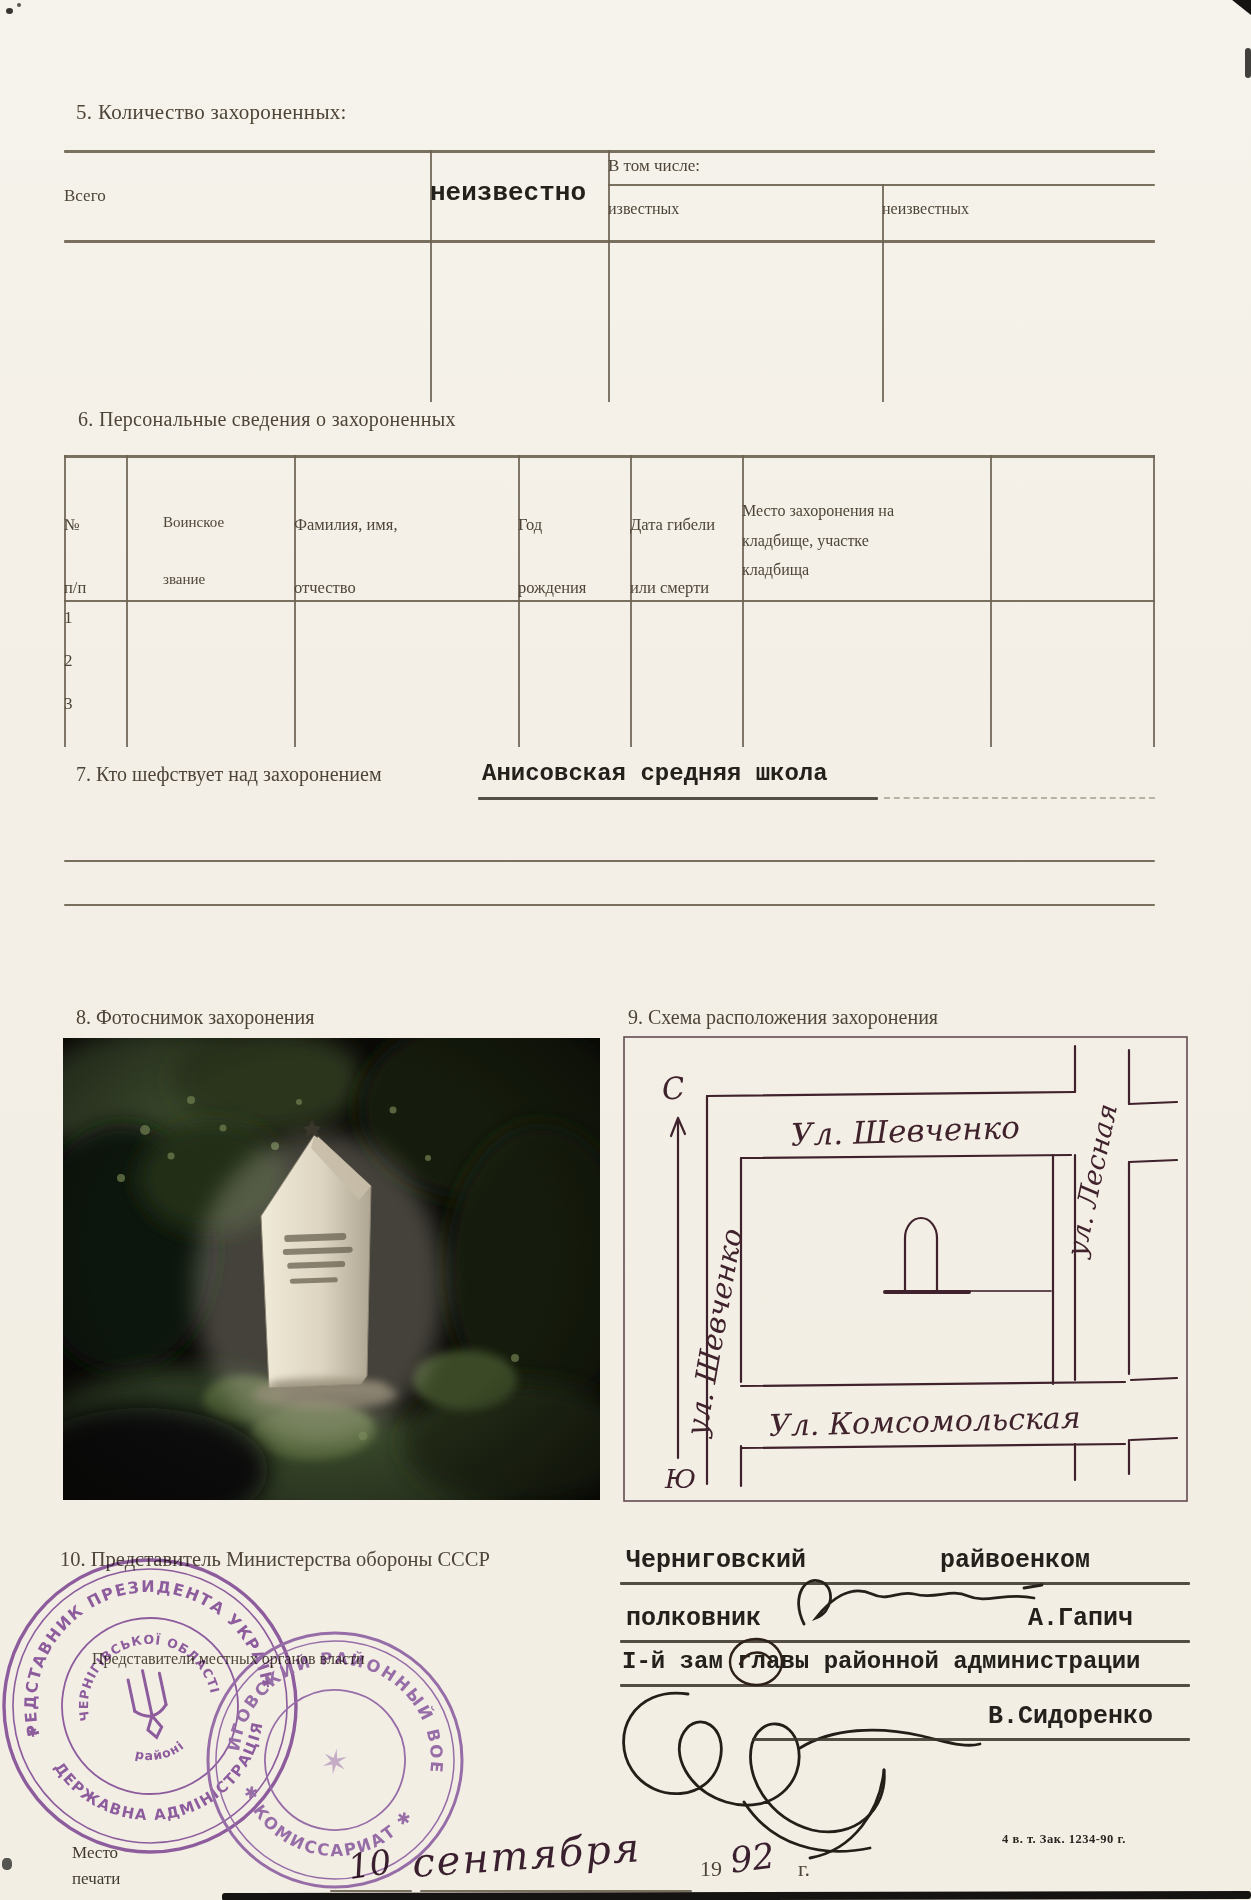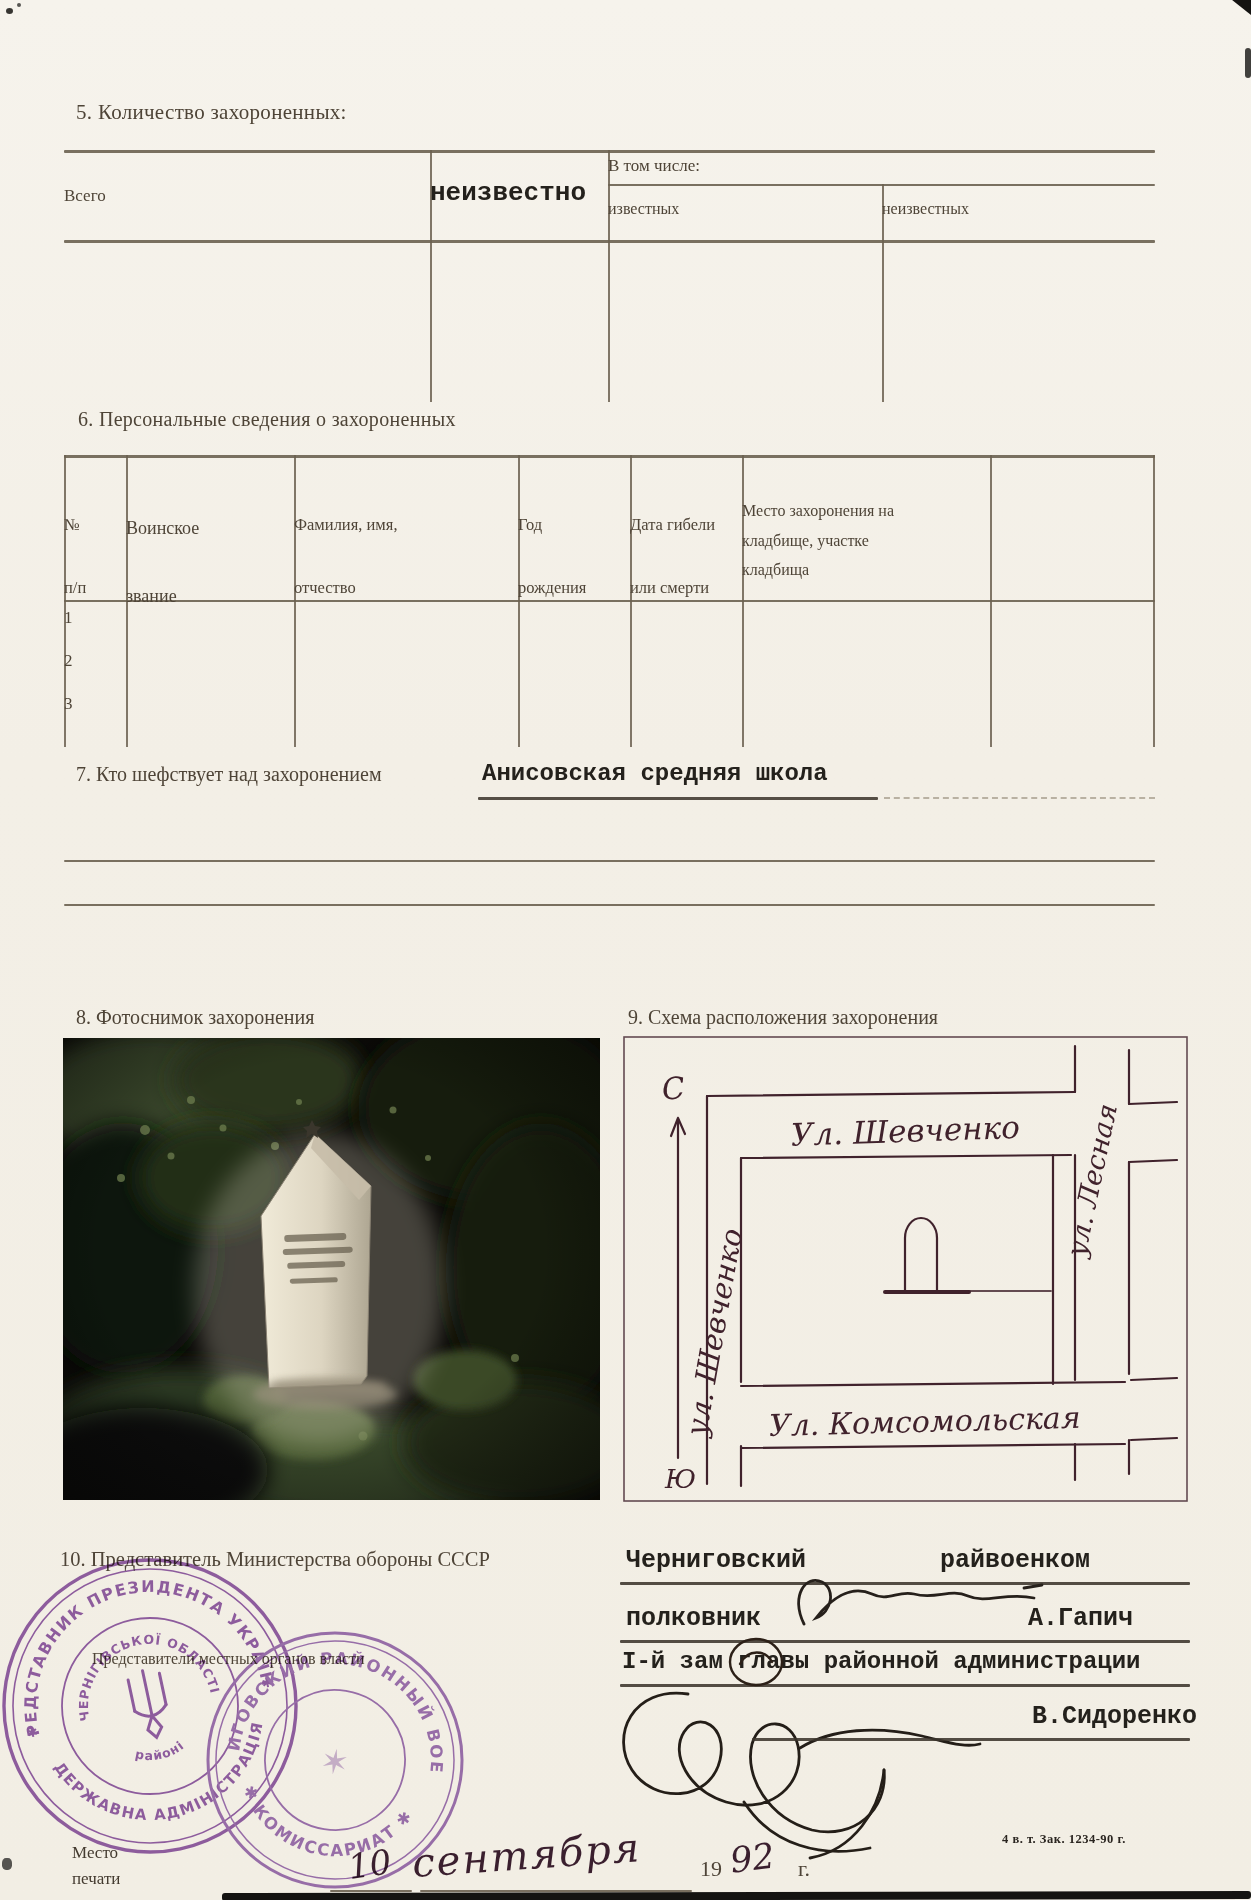--- a/index.html
+++ b/index.html
@@ -55,21 +55,21 @@
   <div class="vline" style="left:126px;top:455px;height:292px;"></div>
   <div class="vline" style="left:294px;top:455px;height:292px;"></div>
   <div class="vline" style="left:518px;top:455px;height:292px;"></div>
   <div class="vline" style="left:630px;top:455px;height:292px;"></div>
   <div class="vline" style="left:742px;top:455px;height:292px;"></div>
   <div class="vline" style="left:990px;top:455px;height:292px;"></div>
   <div class="vline" style="left:1153px;top:455px;height:292px;"></div>
 
   <div class="abs form ctr pre" style="left:64px;top:494px;width:62px;font-size:16.5px;line-height:3.8;">№
 п/п</div>
-  <div class="abs form ctr pre" style="left:126px;top:494px;width:168px;font-size:18px;line-height:3.8;">Воинское
+  <div class="abs form ctr pre" style="left:126px;top:494px;width:168px;font-size:15px;line-height:3.8;padding-left:37px;">Воинское
 звание</div>
   <div class="abs form ctr pre" style="left:294px;top:494px;width:224px;font-size:16.5px;line-height:3.8;">Фамилия, имя,
 отчество</div>
   <div class="abs form ctr pre" style="left:518px;top:494px;width:112px;font-size:16.5px;line-height:3.8;">Год
 рождения</div>
   <div class="abs form ctr pre" style="left:630px;top:494px;width:112px;font-size:16.5px;line-height:3.8;">Дата гибели
 или смерти</div>
   <div class="abs form ctr pre" style="left:742px;top:496px;width:248px;font-size:16px;line-height:1.85;">Место захоронения на
 кладбище, участке
 кладбища</div>
@@ -219,21 +219,21 @@
 
   <svg class="abs" style="left:592px;top:1652px;" width="400" height="212" viewBox="0 0 400 212">
     <g stroke="#241e18" stroke-width="2.8" fill="none" stroke-linecap="round">
       <path d="M96,42 C40,34 18,84 40,118 C62,152 118,150 128,108 C136,74 106,58 92,80 C78,102 96,138 134,150 C180,164 214,130 206,94 C200,66 168,64 160,92 C152,124 176,166 220,178 C262,188 296,158 292,118"></path>
       <path d="M208,96 C240,76 286,74 330,84 C356,90 372,96 388,92"></path>
       <path d="M292,118 C288,158 262,198 218,206"></path>
       <path d="M152,150 C180,194 230,206 278,196"></path>
     </g>
   </svg>
 
-  <div class="abs typed" style="left:988px;top:1702px;font-size:25px;margin-left:44px;">В.Сидоренко</div>
+  <div class="abs typed" style="left:988px;top:1702px;font-size:25px;">В.Сидоренко</div>
   <div class="rule" style="left:752px;top:1738px;width:438px;height:2.5px;background:#3c352c;"></div>
 
   <div class="abs form pre" style="left:72px;top:1840px;font-size:17px;line-height:1.55;color:#433a2f;">Место
 печати</div>
 
   <div class="abs hand" style="left:348px;top:1844px;font-size:34px;transform:rotate(-8deg);">10</div>
   <div class="abs hand" style="left:412px;top:1832px;font-size:40px;transform:rotate(-4deg);letter-spacing:2px;">сентября</div>
   <div class="abs form" style="left:700px;top:1856px;font-size:22px;">19</div>
   <div class="abs hand" style="left:730px;top:1838px;font-size:35px;transform:rotate(-7deg);">92</div>
   <div class="abs form" style="left:798px;top:1856px;font-size:22px;">г.</div>

